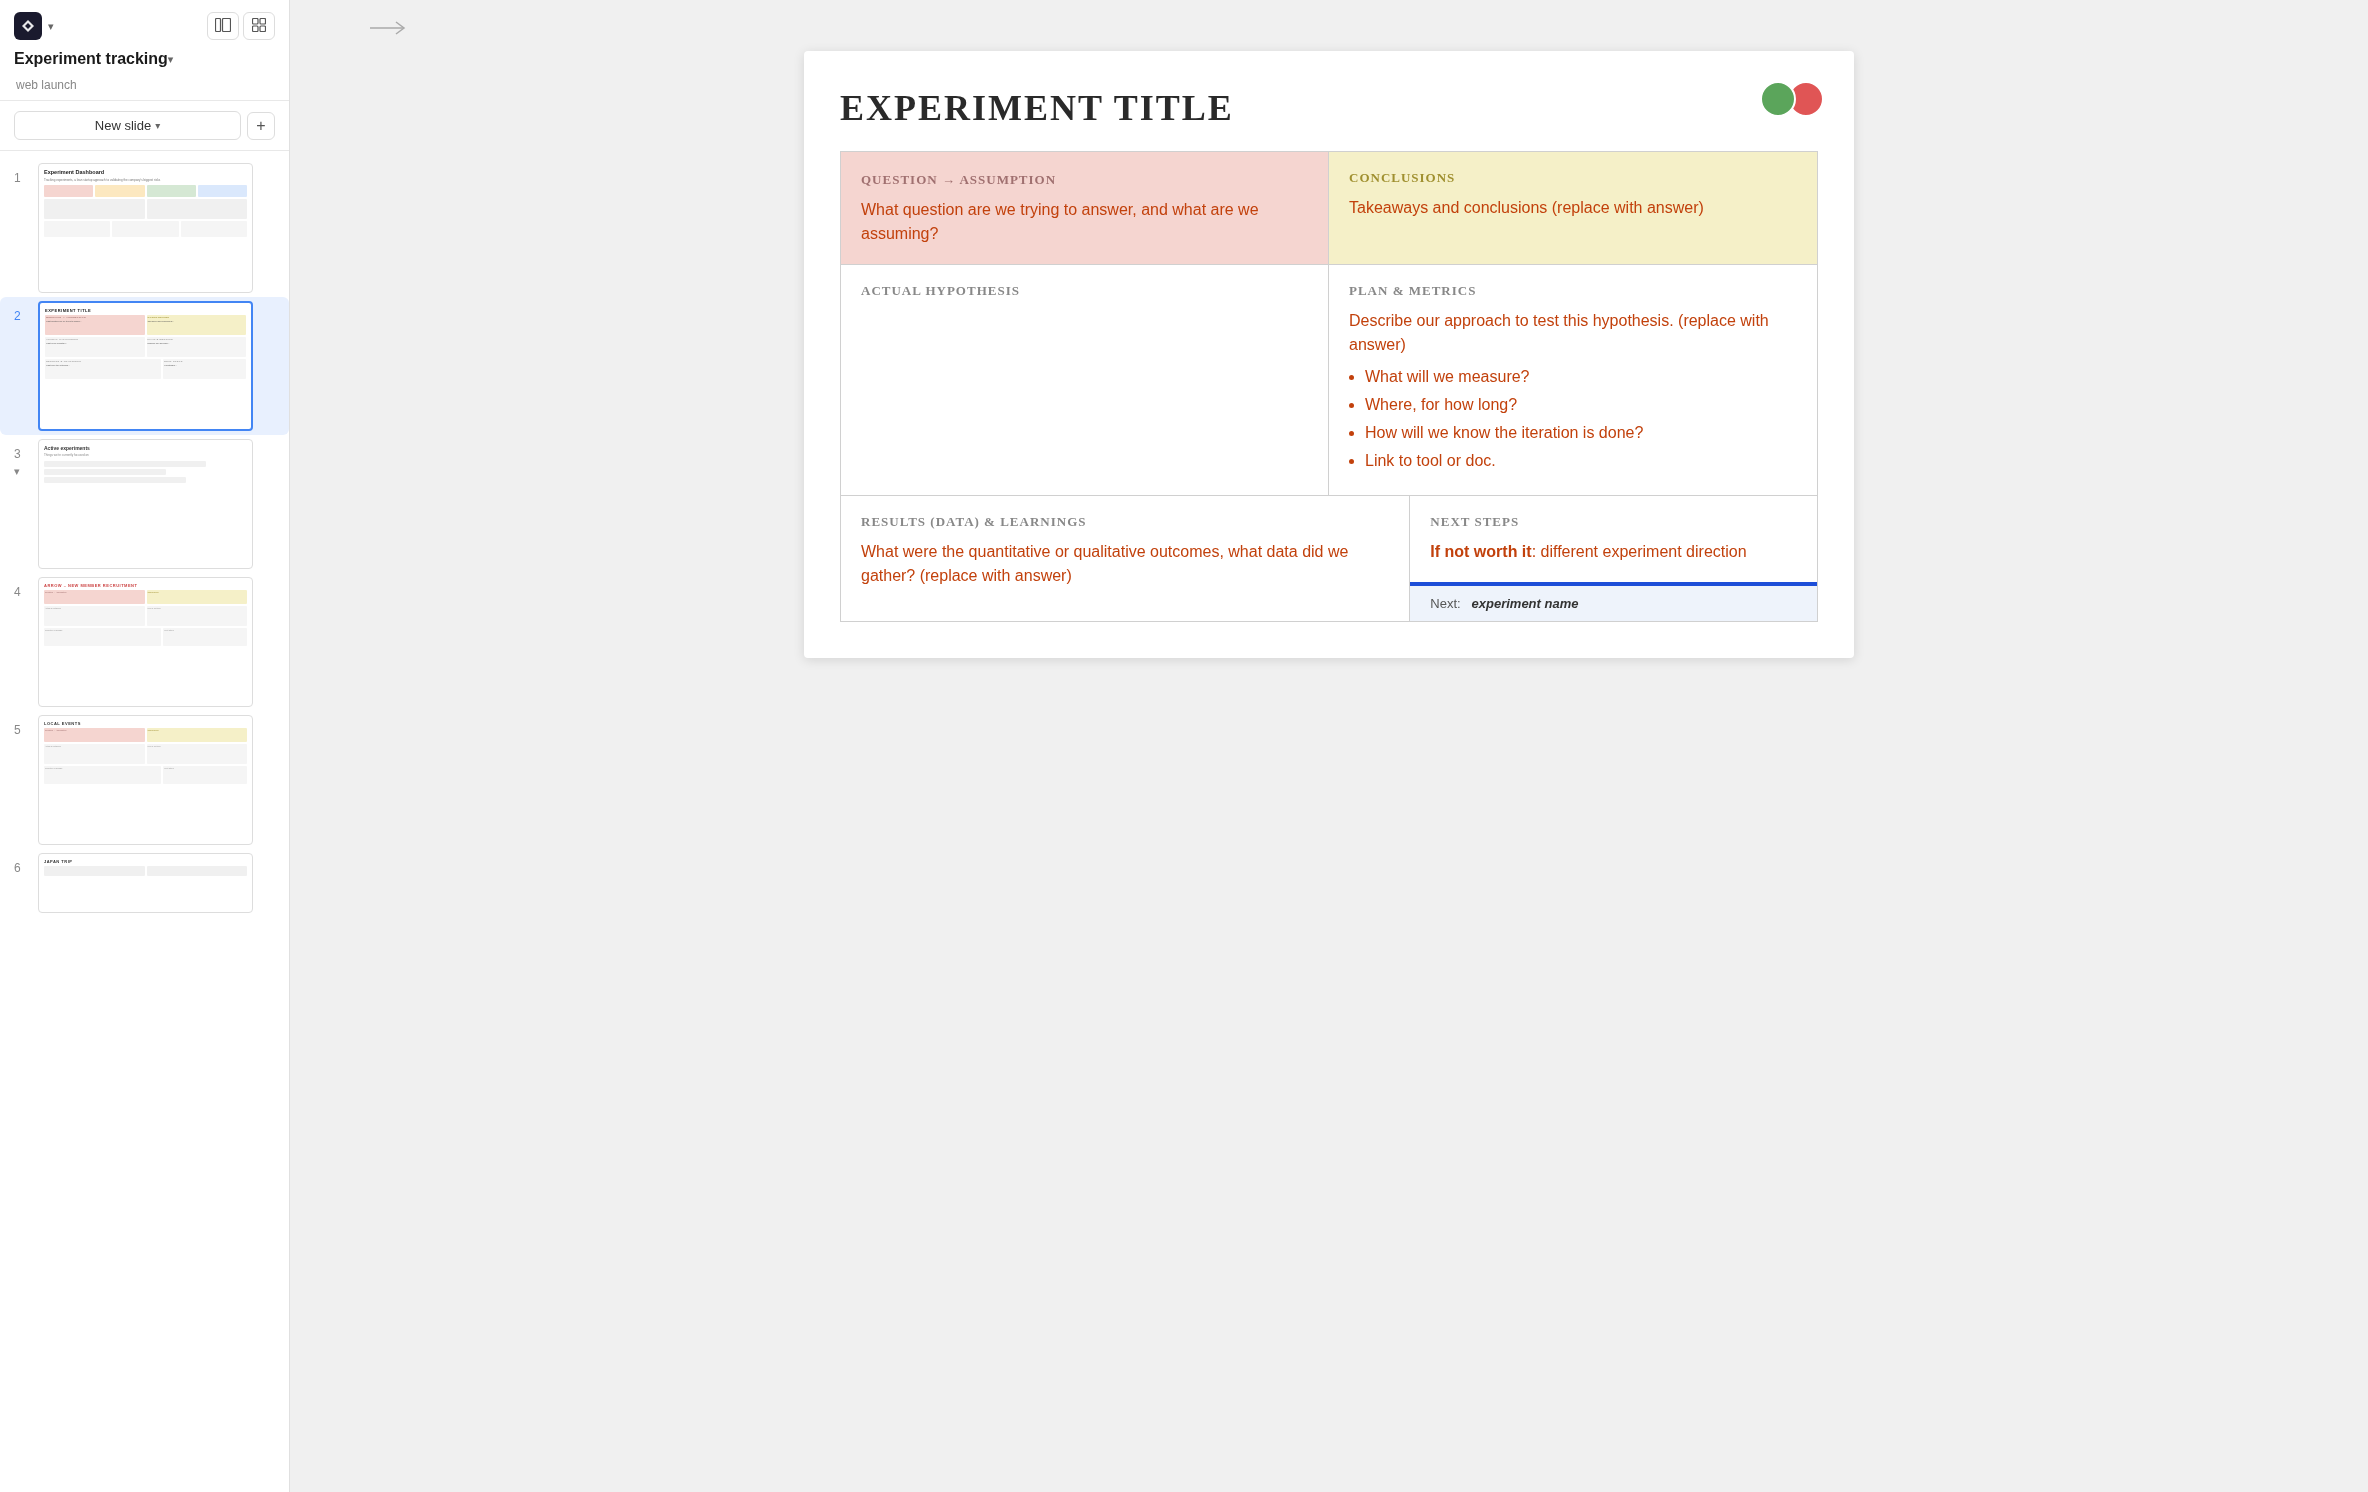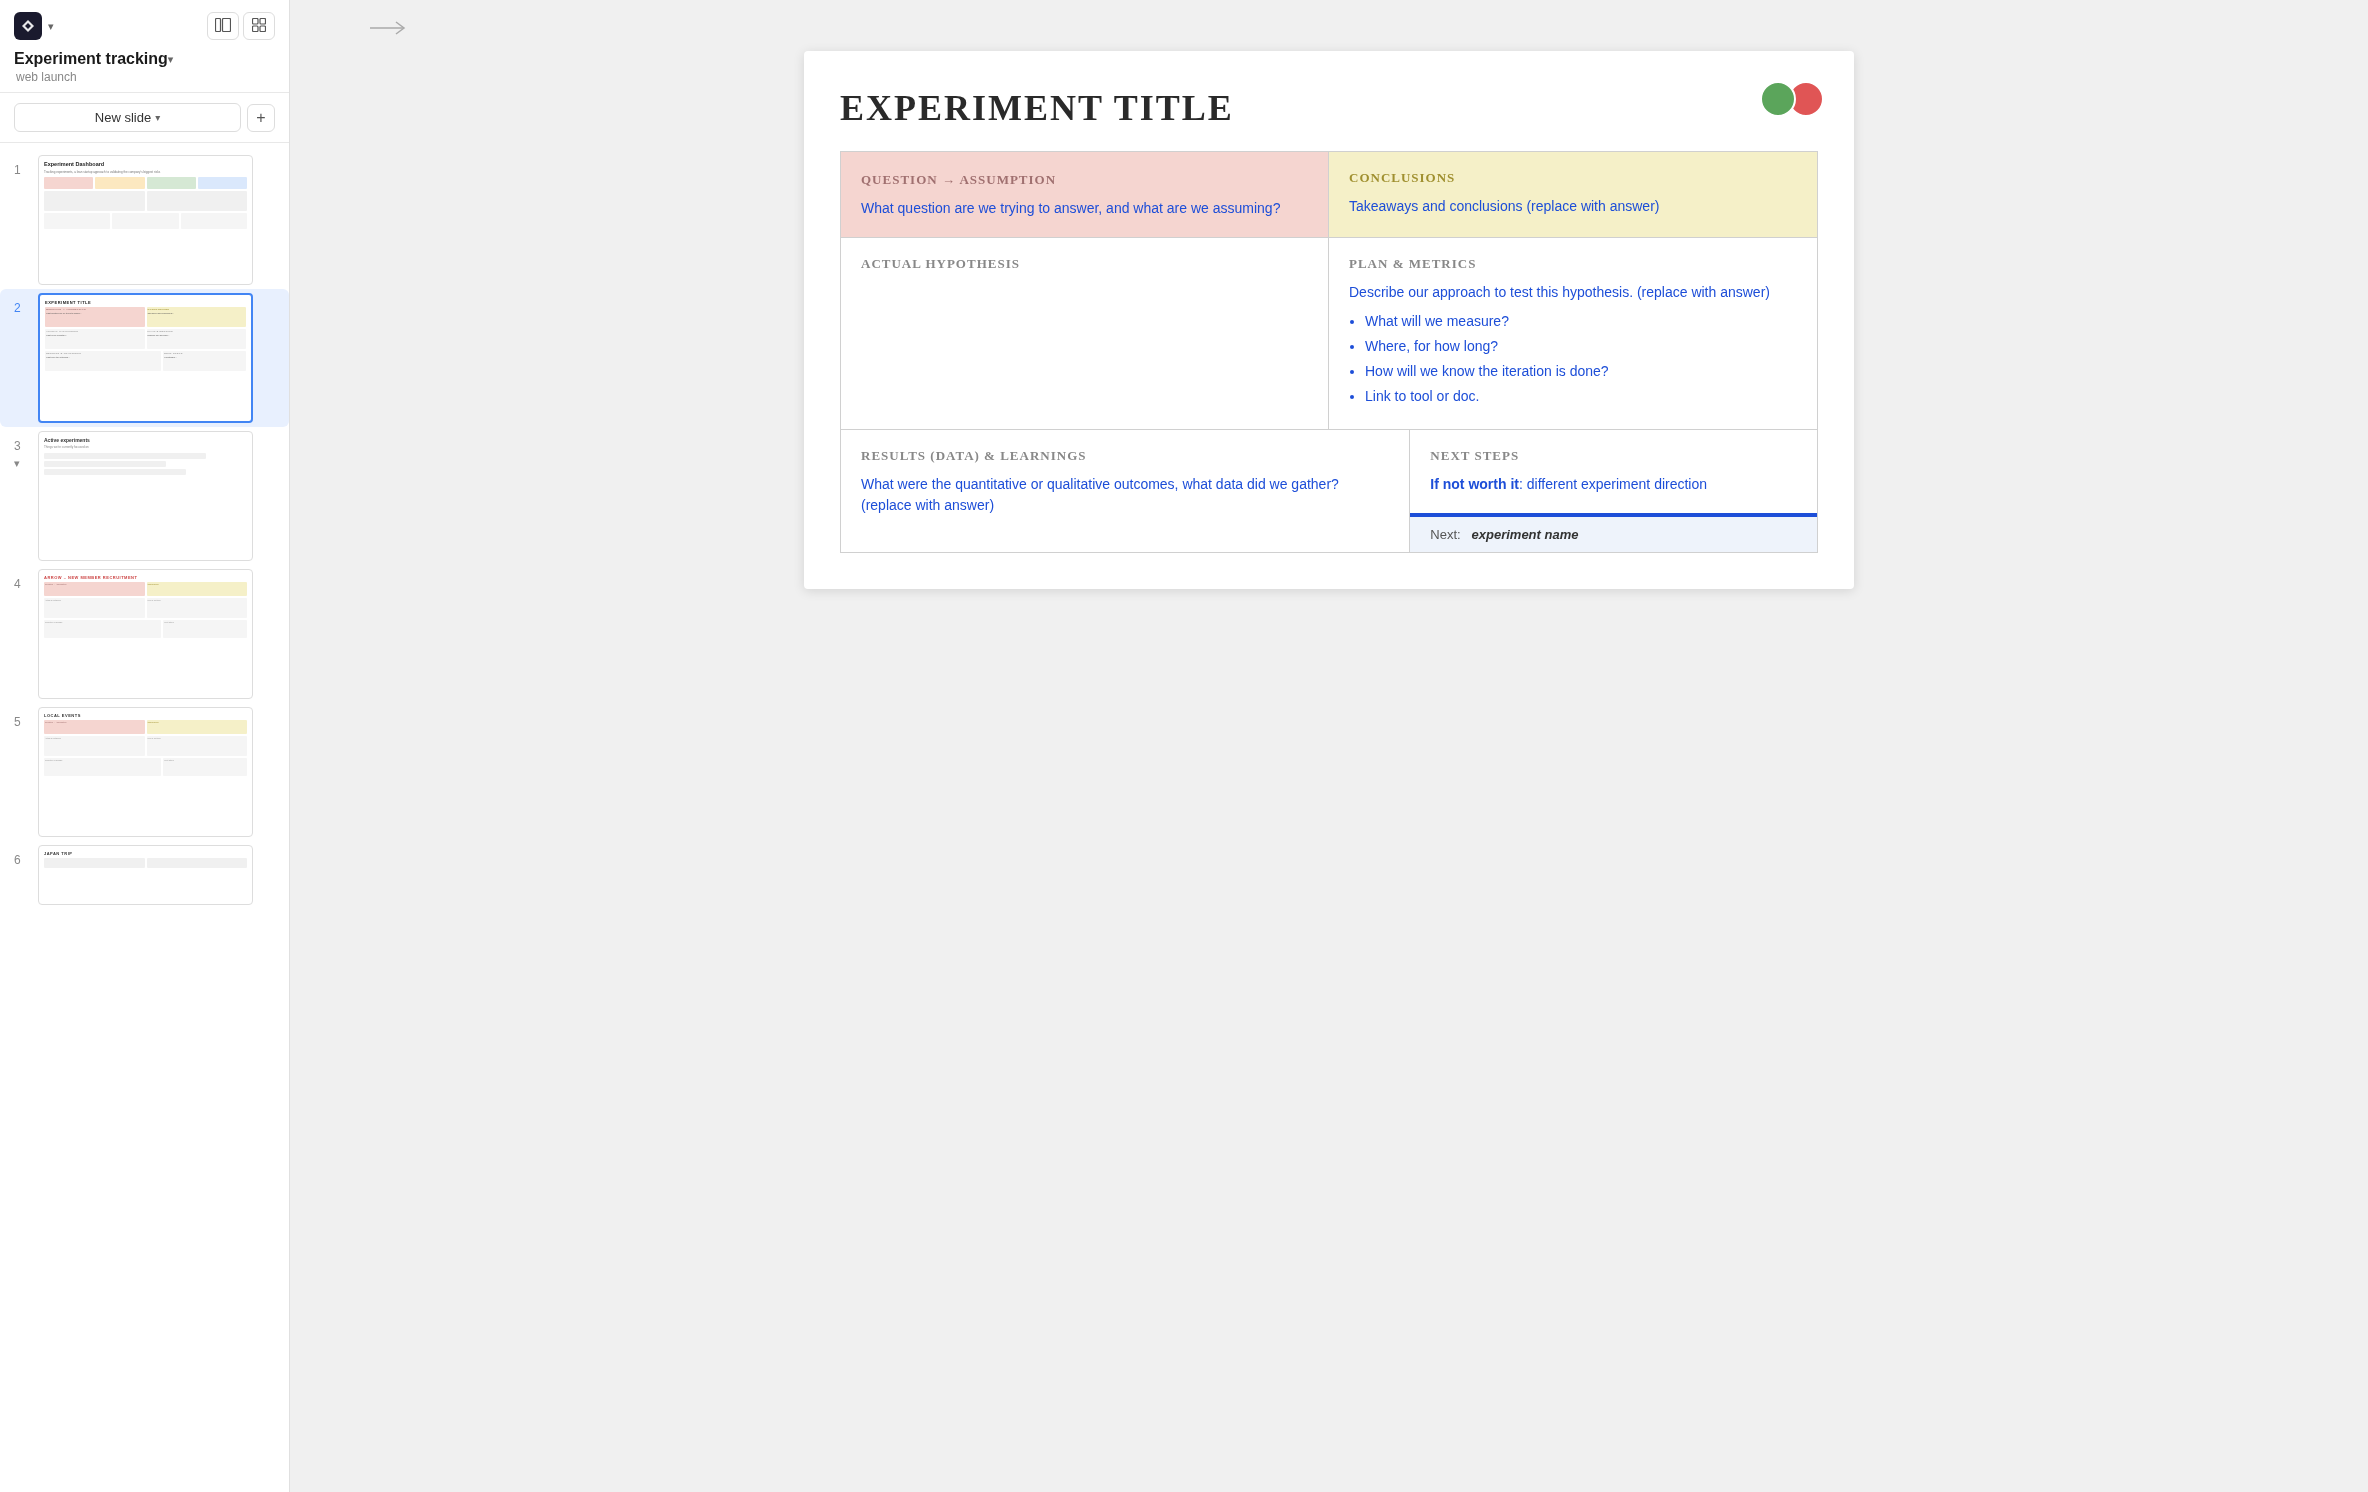--- a/index.html
+++ b/index.html
@@ -71,21 +71,21 @@
       align-items: center;
       justify-content: center;
       color: #555;
       font-size: 13px;
     }
 
     .project-title-row {
       display: flex;
       align-items: center;
       gap: 0;
-      margin-bottom: 2px;
+      margin-bottom: 10px;
     }
 
     .project-title {
       font-size: 16px;
       font-weight: 700;
       color: #1a1a1a;
     }
 
     .project-title-chevron {
       font-size: 11px;
@@ -350,22 +350,22 @@
     .cell-question .cell-heading,
     .cell-conclusions .cell-heading {
       color: #a07070;
     }
 
     .cell-conclusions .cell-heading {
       color: #a09030;
     }
 
     .cell-body {
-      font-size: 14px;
-      color: #1d4ed8;
+      font-size: 16px;
+      color: #c2410c;
       line-height: 1.5;
     }
 
     .cell-body ul {
       margin-left: 16px;
       margin-top: 8px;
     }
 
     .cell-body ul li {
       margin-bottom: 4px;

